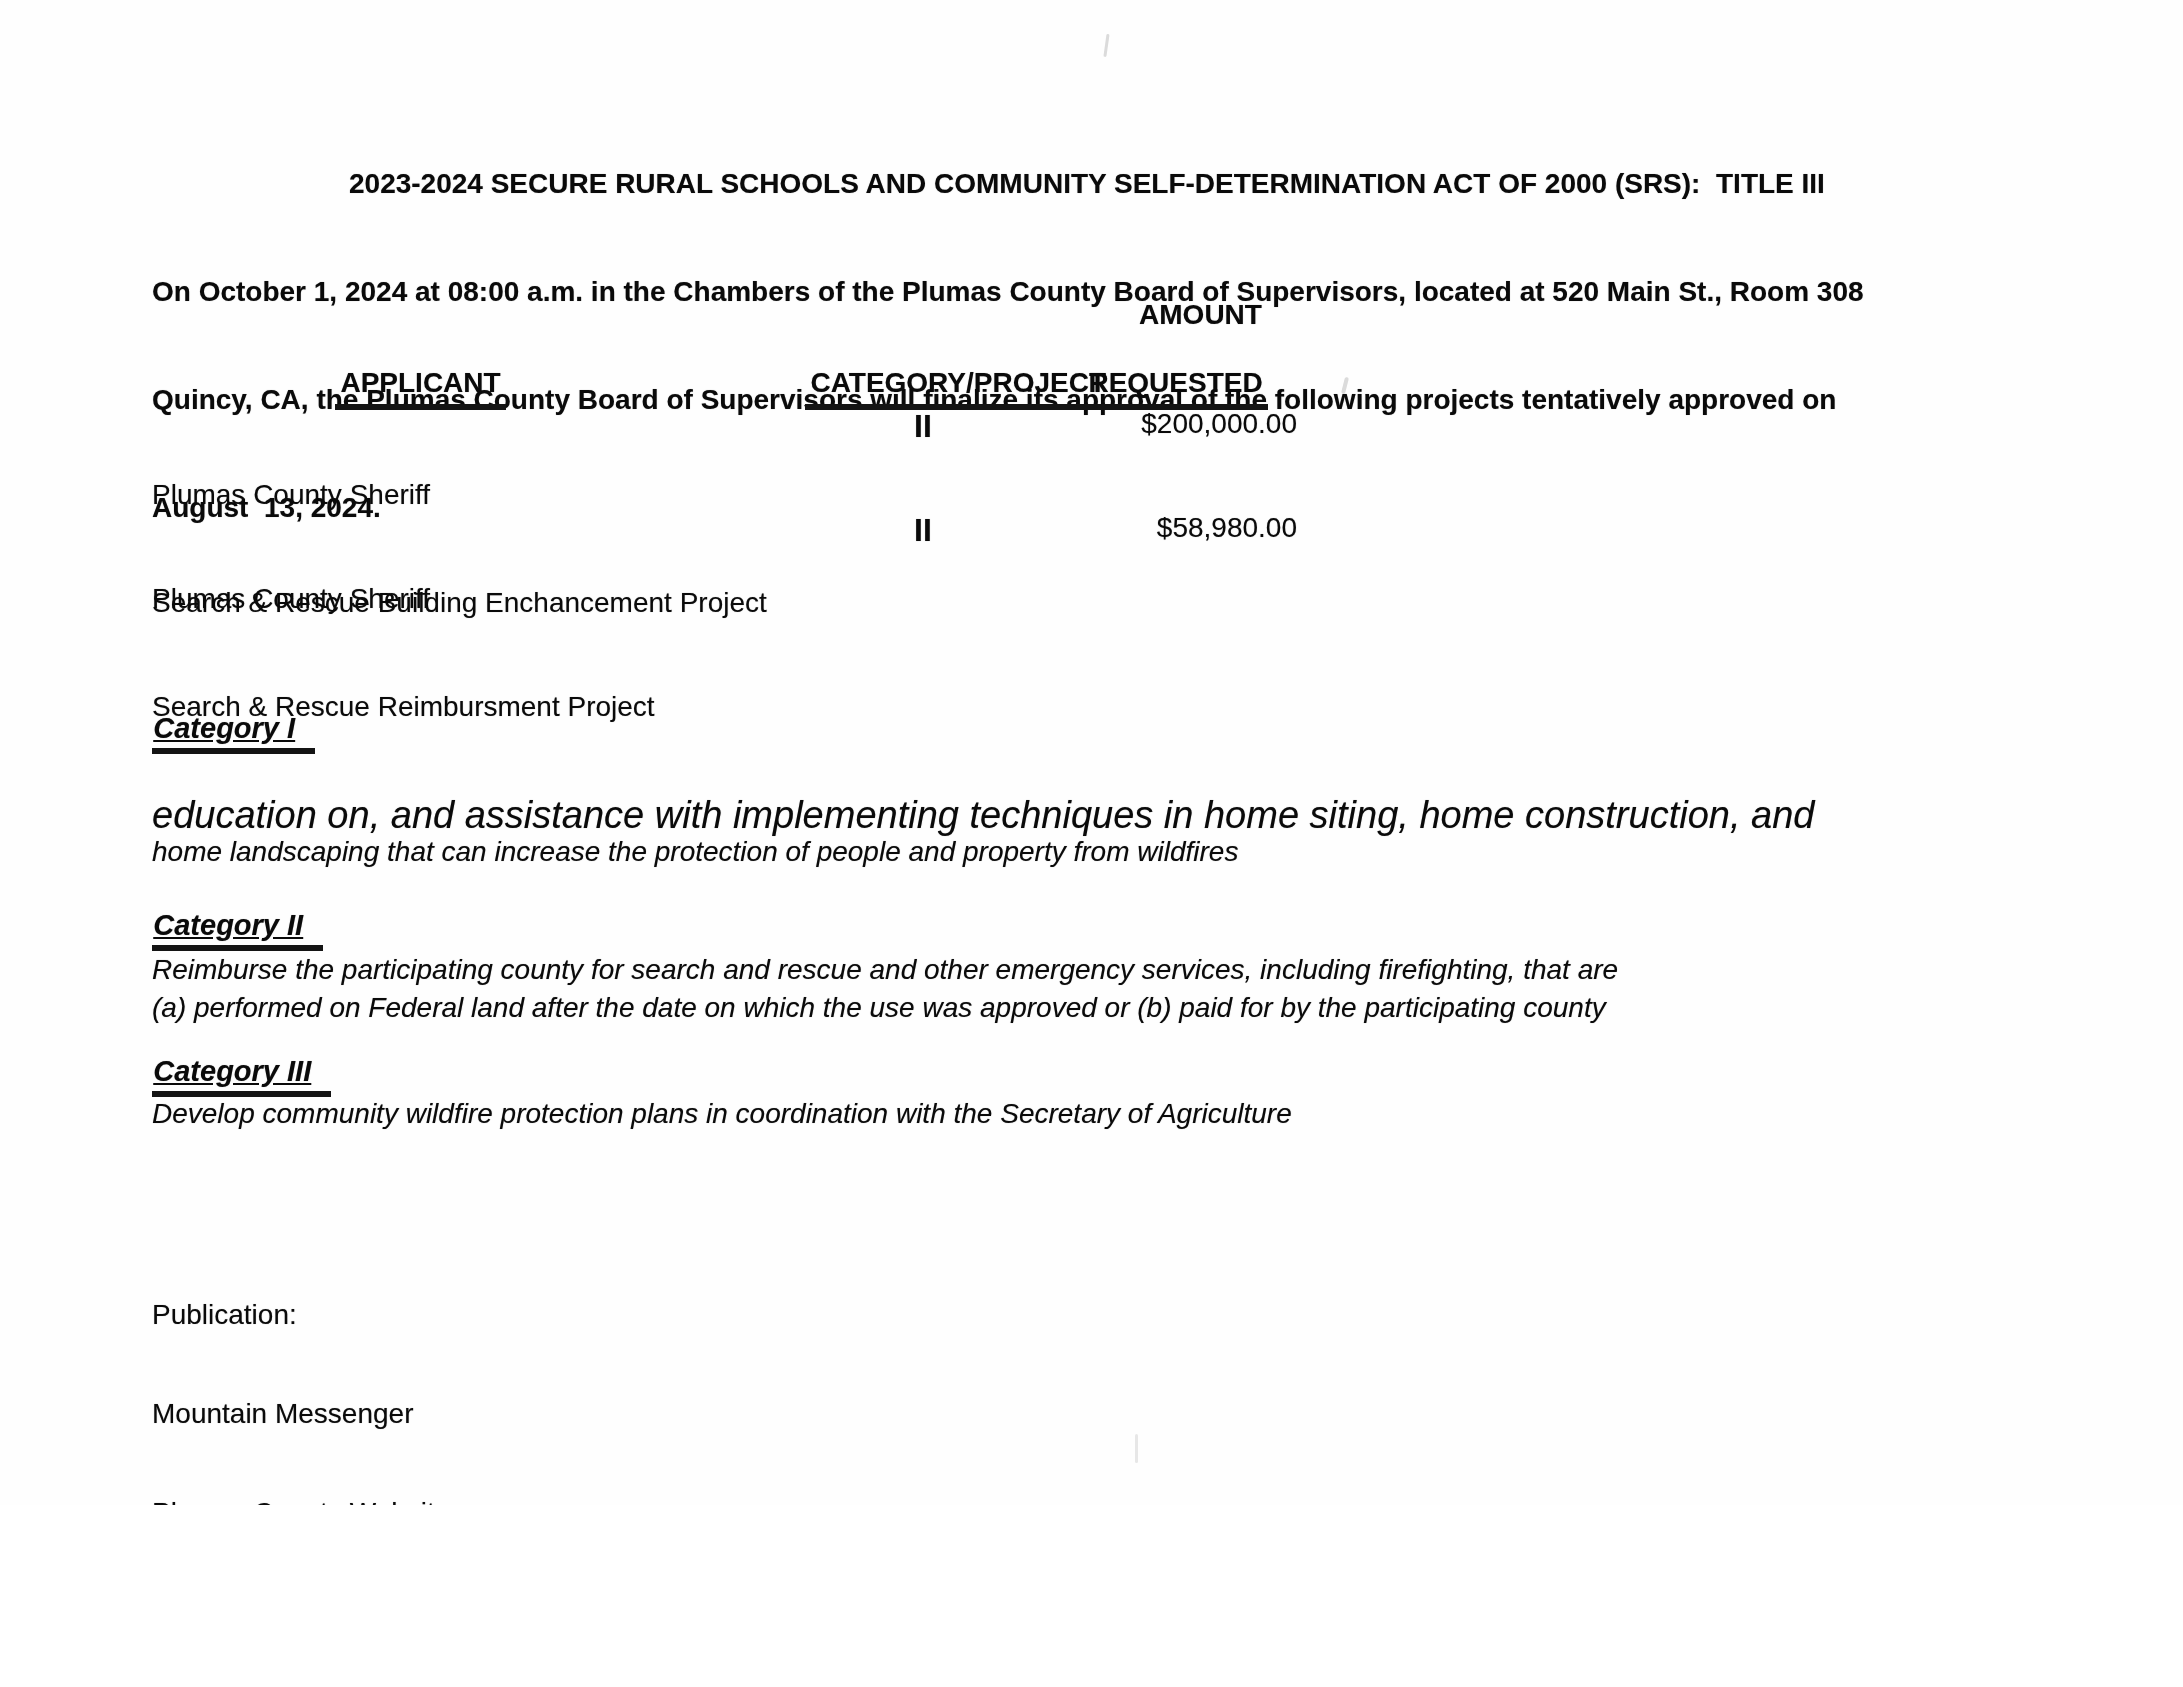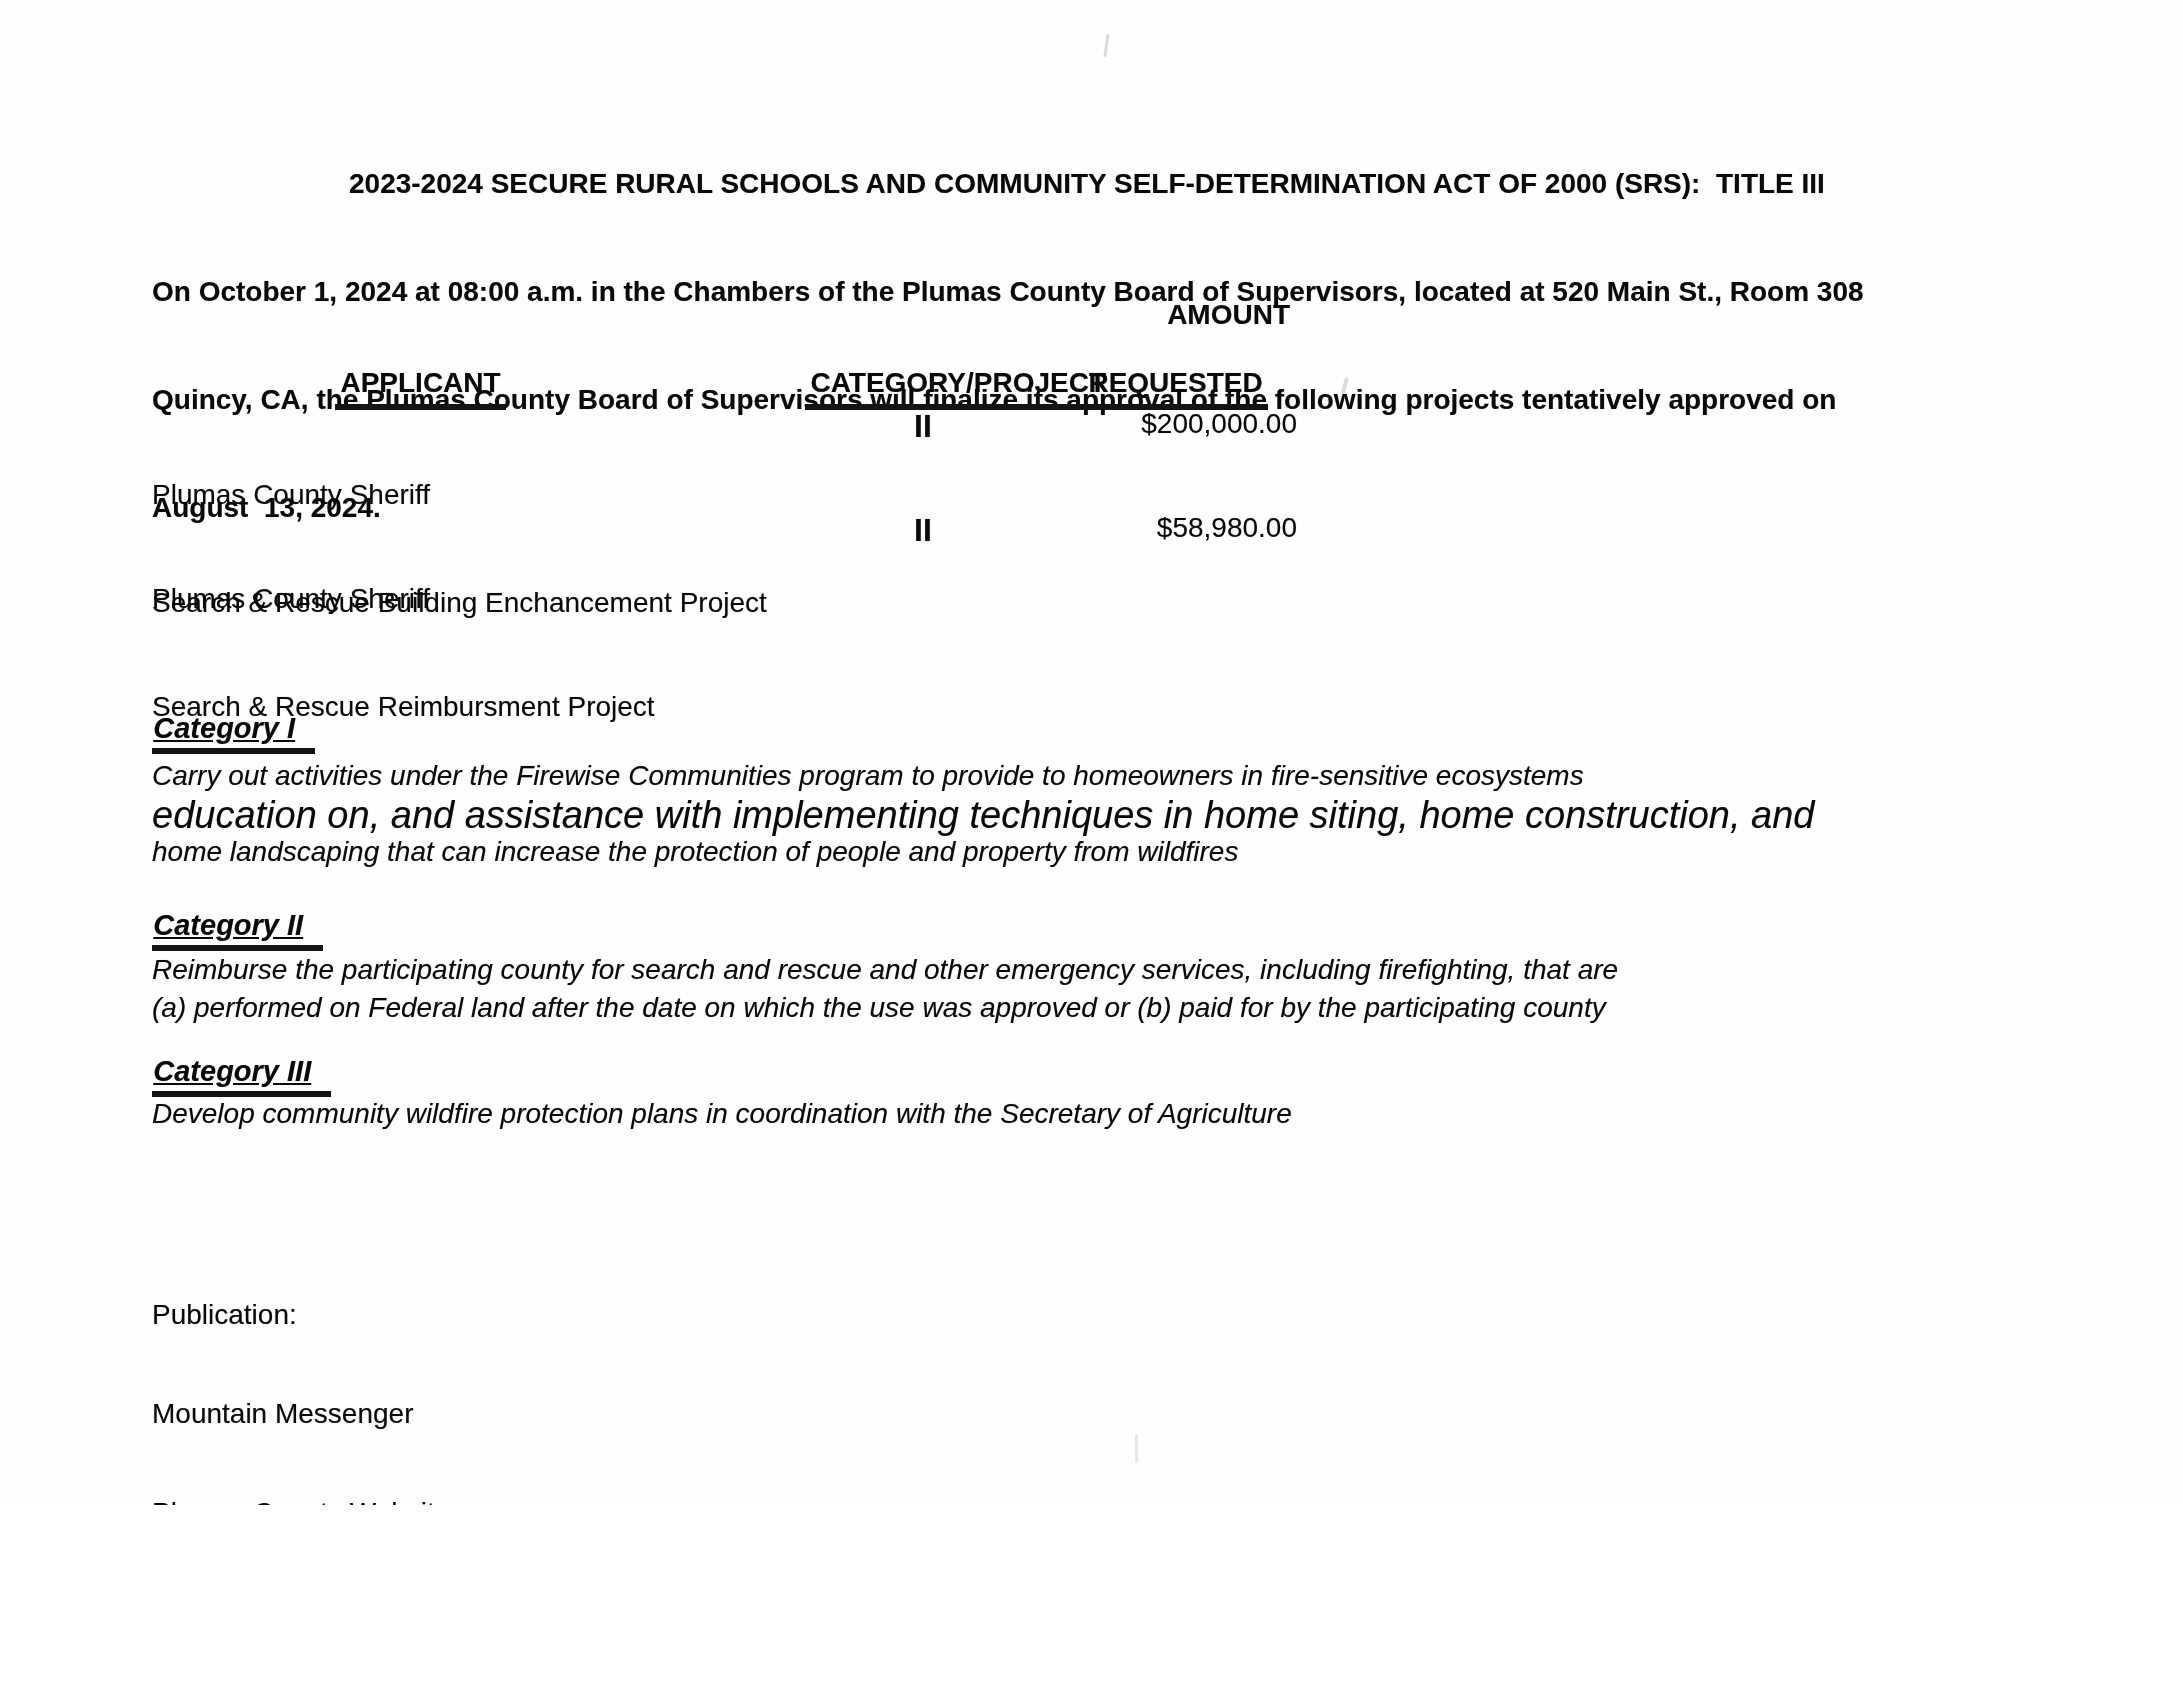--- a/index.html
+++ b/index.html
@@ -19,21 +19,21 @@
 
   
   #doc-header{
     left:152px;top:94px;width:1919px;
     font-size:28px;font-weight:bold;line-height:36px;white-space:pre;
   }
   #doc-header .title-line{padding-left:197px;}
 
   
   .amount-label{
-    left:1111px;top:299px;width:179px;text-align:right;
+    left:1111px;top:299px;width:179px;text-align:center;
     font-size:28px;font-weight:bold;white-space:pre;
   }
   .colhead{
     top:335px;text-align:left;font-size:28px;font-weight:bold;white-space:pre;
   }
   .colhead span{
     display:inline-block;
     border-bottom:6.6px solid #141414;
     padding:0 5.3px 4.6px 5.3px;
   }
@@ -109,21 +109,20 @@
   <div class="abs amt-cell" id="row1-amount">$200,000.00</div>
 
   <div class="abs applicant-cell" id="row2-applicant">
     <div>Plumas County Sheriff</div>
     <div>Search &amp; Rescue Reimbursment Project</div>
   </div>
   <div class="abs cat-cell" id="row2-category">II</div>
   <div class="abs amt-cell" id="row2-amount">$58,980.00</div>
 
   <div class="abs cat-head" id="cat1-head">Category I</div>
-  <div class="abs cat-line" id="cat1-line1">Carry out activities under the Firewise Communities program to provide to homeowners in fire-sensitive ecosystems</div>
   <div class="abs cat-line" id="cat1-line2">education on, and assistance with implementing techniques in home siting, home construction, and</div>
   <div class="abs cat-line" id="cat1-line3">home landscaping that can increase the protection of people and property from wildfires</div>
 
   <div class="abs cat-head" id="cat2-head">Category II</div>
   <div class="abs cat-line" id="cat2-line1">Reimburse the participating county for search and rescue and other emergency services, including firefighting, that are</div>
   <div class="abs cat-line" id="cat2-line2">(a) performed on Federal land after the date on which the use was approved or (b) paid for by the participating county</div>
 
   <div class="abs cat-head" id="cat3-head">Category III</div>
   <div class="abs cat-line" id="cat3-line1">Develop community wildfire protection plans in coordination with the Secretary of Agriculture</div>
 

